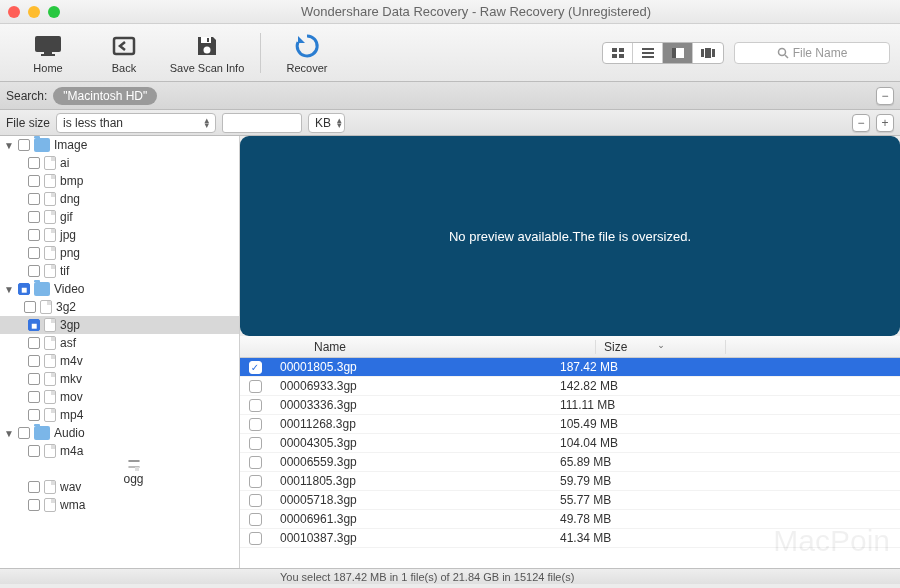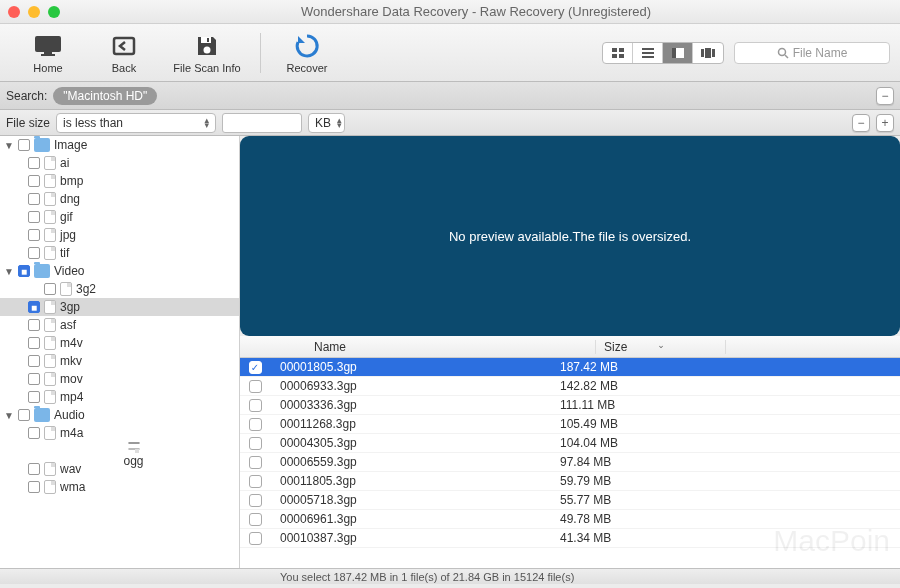--- a/index.html
+++ b/index.html
@@ -97,21 +97,21 @@
   </div>
   <div class="tb-btn" style="width:90px">
     <div class="ic">
       <svg width="24" height="24" viewBox="0 0 24 24">
           <path d="M3 3 h15 l3 3 v15 h-18 z" fill="#444"></path>
           <rect x="6" y="3" width="10" height="6" fill="#fff"></rect>
           <rect x="12" y="4" width="2" height="4" fill="#444"></rect>
           <circle cx="12" cy="16" r="3.5" fill="#fff"></circle>
         </svg>
     </div>
-    <div class="lbl">File Scan Info</div>
+    <div class="lbl">Save Scan Info</div>
   </div>
   <div class="tb-sep"></div>
   <div class="tb-btn">
     <div class="ic">
       <svg width="26" height="26" viewBox="0 0 26 26">
           <path d="M13 3 a10 10 0 1 1 -9 6" fill="none" stroke="#2a7dd1" stroke-width="3"></path>
           <path d="M4 3 L4 10 L11 10 z" fill="#2a7dd1"></path>
         </svg>
     </div>
     <div class="lbl">Recover</div>
@@ -212,29 +212,34 @@
           <span>gif</span>
         </div>
         <div class="row" style="padding-left: 28px;">
           <span class="cb"></span>
           <span class="fico file"></span>
           <span>jpg</span>
         </div>
         <div class="row" style="padding-left: 28px;">
           <span class="cb"></span>
           <span class="fico file"></span>
+          <span>png</span>
+        </div>
+        <div class="row" style="padding-left: 28px;">
+          <span class="cb"></span>
+          <span class="fico file"></span>
           <span>tif</span>
         </div>
         <div class="row">
           <span class="disc">▼</span>
           <span class="cb chk">■</span>
           <span class="fico folder"></span>
           <span>Video</span>
         </div>
-        <div class="row" style="padding-left: 44px;">
+        <div class="row" style="padding-left: 24px;">
           <span class="cb"></span>
           <span class="fico file"></span>
           <span>3g2</span>
         </div>
         <div class="row sel" style="padding-left: 28px;">
           <span class="cb chk">■</span>
           <span class="fico file"></span>
           <span>3gp</span>
         </div>
         <div class="row" style="padding-left: 28px;">
@@ -337,21 +342,21 @@
               <div class="tcb"></div>
             </div>
             <div class="td name">00004305.3gp</div>
             <div class="td size">104.04 MB</div>
           </div>
           <div class="tr">
             <div class="td chkcol">
               <div class="tcb"></div>
             </div>
             <div class="td name">00006559.3gp</div>
-            <div class="td size">97.84 MB</div>
+            <div class="td size">65.89 MB</div>
           </div>
           <div class="tr">
             <div class="td chkcol">
               <div class="tcb"></div>
             </div>
             <div class="td name">00011805.3gp</div>
             <div class="td size">59.79 MB</div>
           </div>
           <div class="tr">
             <div class="td chkcol">

